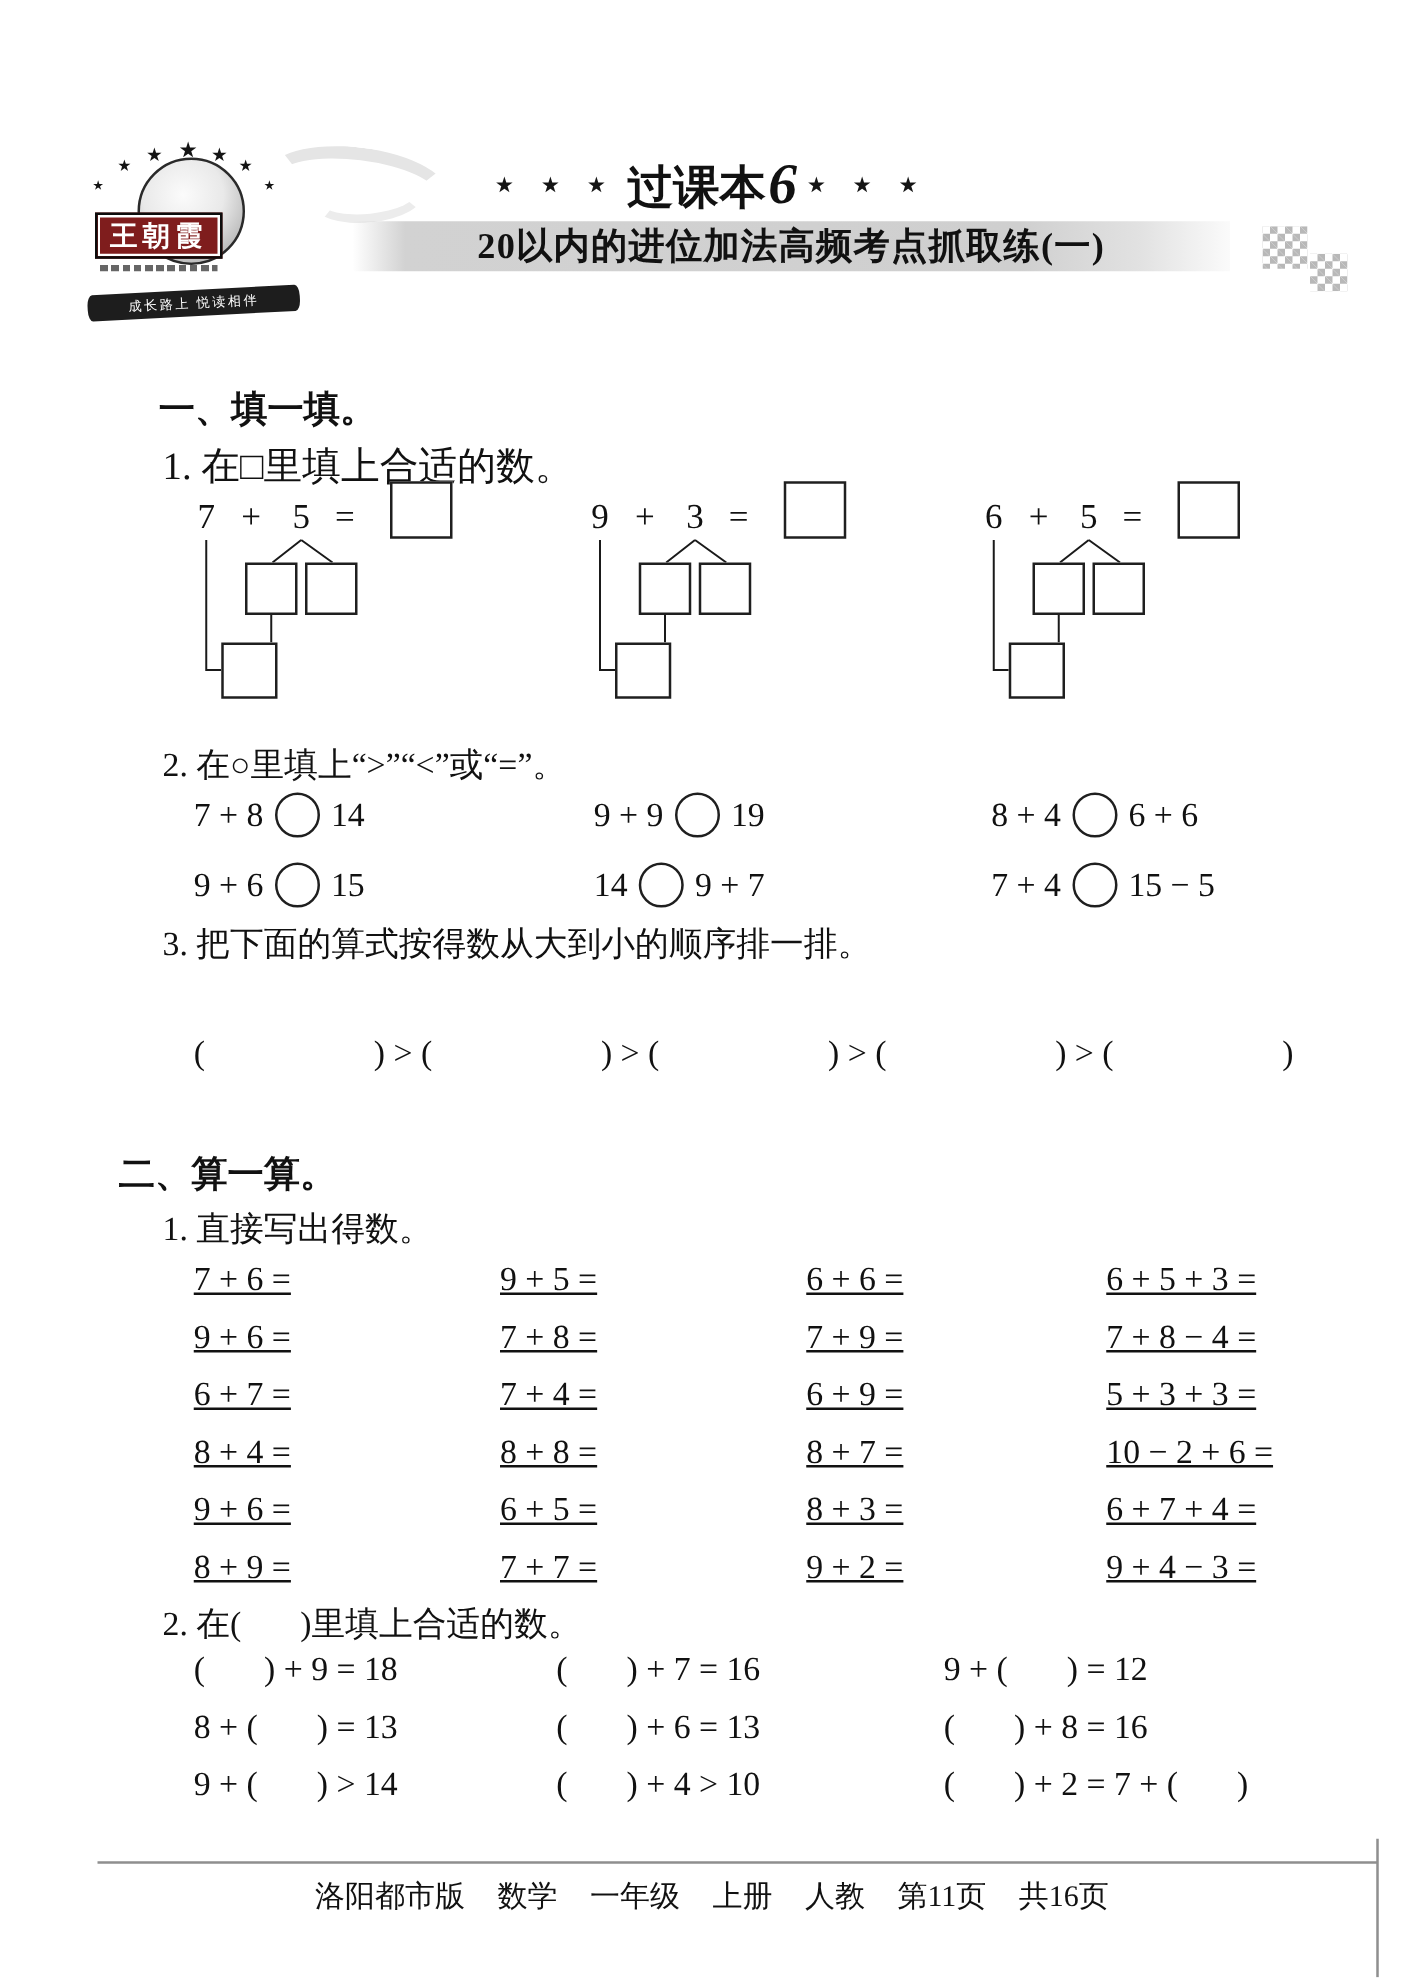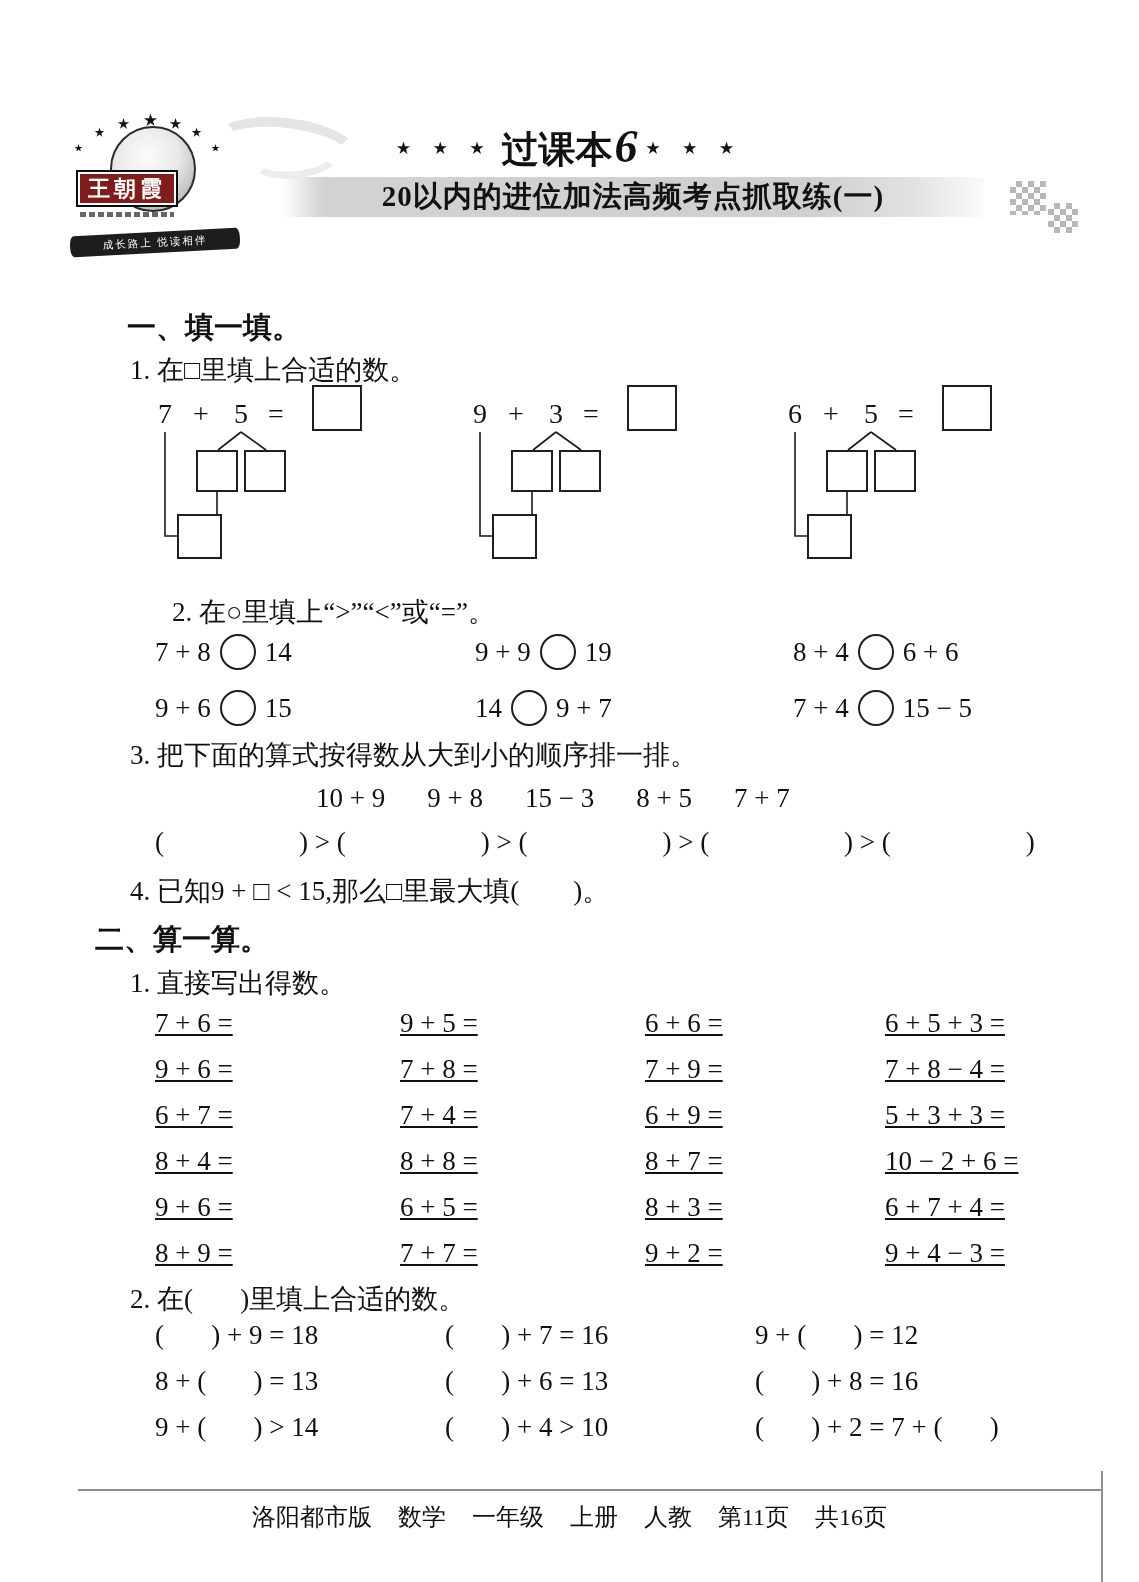--- a/index.html
+++ b/index.html
@@ -77,22 +77,22 @@
     background-size:12px 12px;
     background-position:0 0,6px 6px;
   }
   .c1 { left:1010px; top:181px; width:36px; height:34px; }
   .c2 { left:1048px; top:203px; width:30px; height:30px; }
   .grade { position:absolute; left:0; right:0; top:246px; text-align:center;
            font-size:31px; font-weight:600; letter-spacing:3px; }
 
   
   .h1a { position:absolute; left:95px; top:308px; font-size:29px; font-weight:bold;margin-left:32px; }
-  .q1l { position:absolute; left:130px; top:352px; font-size:27px; }
-  .q2l { position:absolute; left:130px; top:594px; font-size:27px;margin-left:42px; }
+  .q1l { position:absolute; left:130px; top:352px; font-size:31px; }
+  .q2l { position:absolute; left:130px; top:594px; font-size:27px; }
   .q3l { position:absolute; left:130px; top:737px; font-size:27px; }
   .q3a { position:absolute; left:155px; top:827px; font-size:27px; }
   .q4l { position:absolute; left:130px; top:873px; font-size:27px; }
   .h2a { position:absolute; left:95px; top:920px; font-size:29px; font-weight:bold; }
   .s2q1l { position:absolute; left:130px; top:965px; font-size:27px; }
   .s2q2l { position:absolute; left:130px; top:1281px; font-size:27px; }
 
   
   .bond { position:absolute; top:398px; width:235px; height:190px; }
   .bond1 { left:155px; } .bond2 { left:470px; } .bond3 { left:785px; }
@@ -245,30 +245,22 @@
         <span>9 + 7</span>
       </div>
     <div class="cmp">
         <span>7 + 4</span>
         <span class="circ"></span>
         <span>15 − 5</span>
       </div>
   </div>
 
   <div class="q3l">3. 把下面的算式按得数从大到小的顺序排一排。</div>
-  <div class="q3e">
-    <span>10 + 9</span>
-    <span>9 + 8</span>
-    <span>15 − 3</span>
-    <span>8 + 5</span>
-    <span>7 + 7</span>
-  </div>
   <div class="q3a pre">(                    ) &gt; (                    ) &gt; (                    ) &gt; (                    ) &gt; (                    )</div>
 
-  <div class="q4l pre">4. 已知9 + □ &lt; 15,那么□里最大填(        )。</div>
 
   <div class="h2a">二、算一算。</div>
   <div class="s2q1l">1. 直接写出得数。</div>
 
   <div class="calc-grid">
     <span class="pre">7 + 6 =</span>
     <span class="pre">9 + 5 =</span>
     <span class="pre">6 + 6 =</span>
     <span class="pre">6 + 5 + 3 =</span>
     <span class="pre">9 + 6 =</span>

